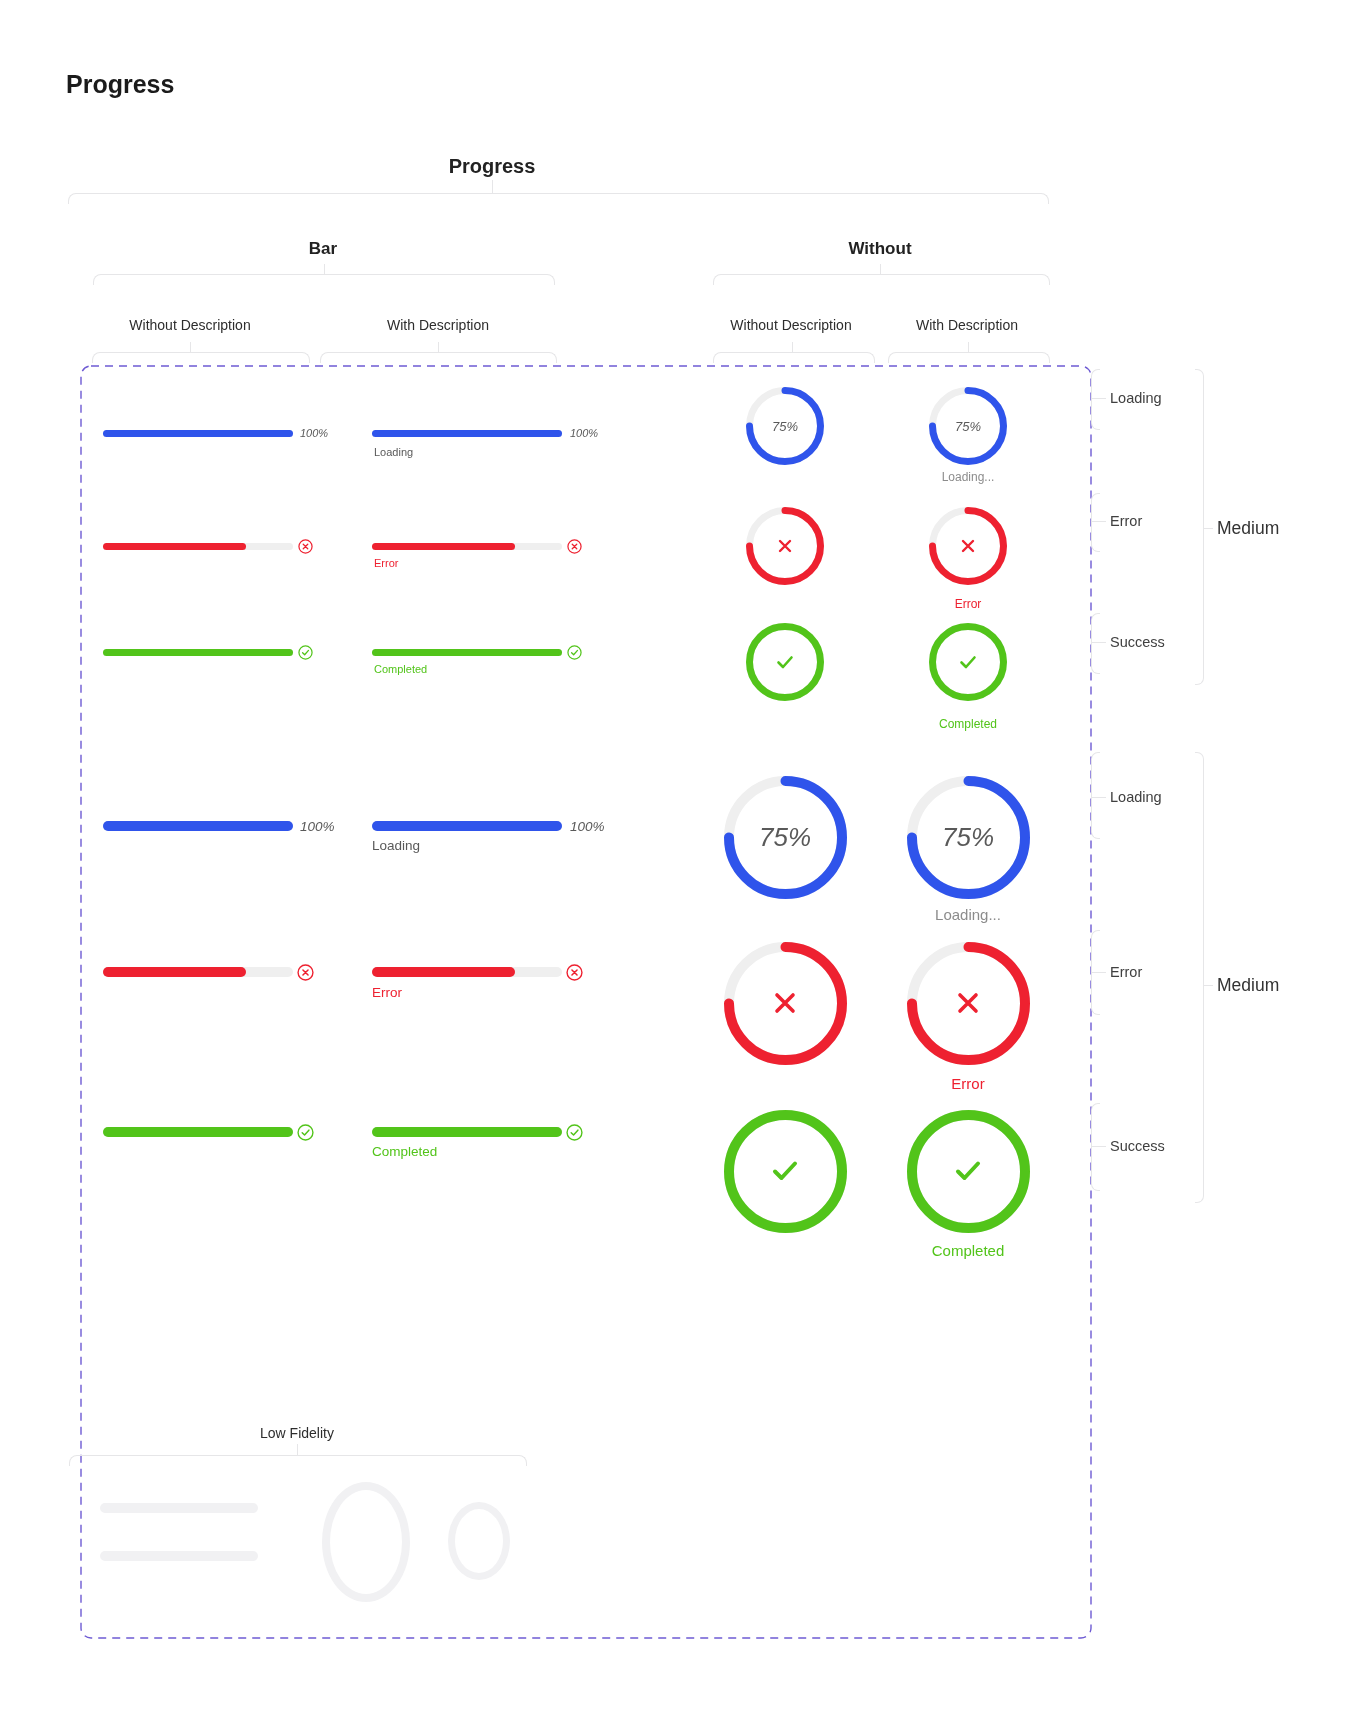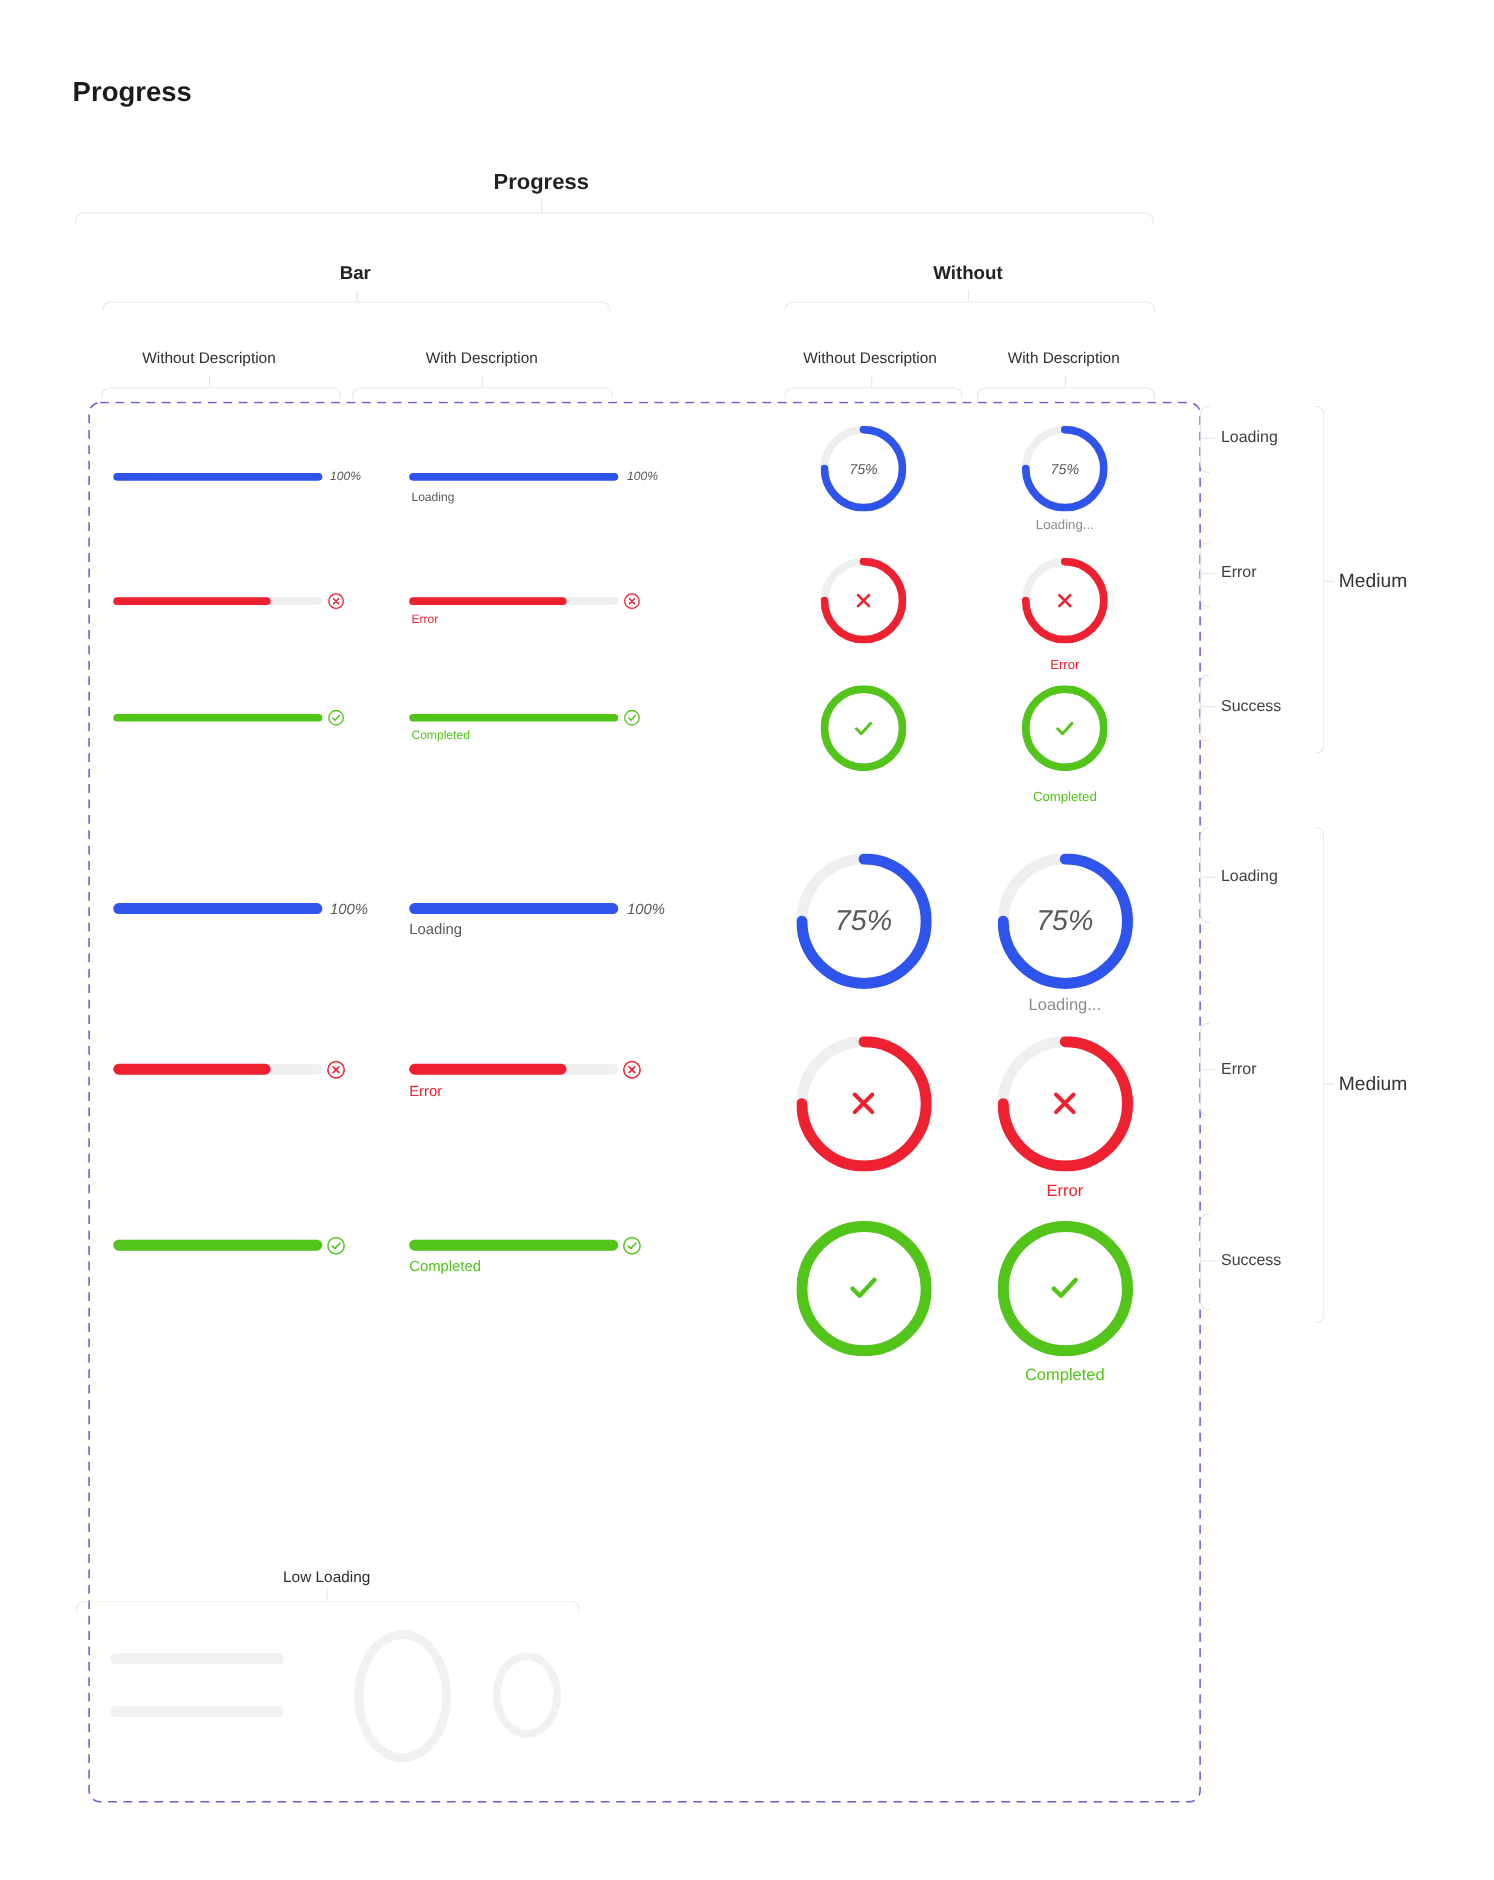--- a/index.html
+++ b/index.html
@@ -273,21 +273,21 @@
   <span class="abs cy ann" style="left:1110px;top:972px">Error</span>
 
   <div class="abs rbr" style="left:1091px;top:1103px;height:86px"></div>
   <div class="abs tick-h" style="left:1092px;top:1146px;width:14px"></div>
   <span class="abs cy ann" style="left:1110px;top:1146px">Success</span>
 
   <div class="abs gbr" style="left:1195px;top:752px;height:449px"></div>
   <div class="abs tick-h" style="left:1203px;top:985px;width:10px"></div>
   <span class="abs cy size-lbl" style="left:1217px;top:985px">Medium</span>
 
-  <div class="abs cx h-col" style="left:297px;top:1433px">Low Loading</div>
+  <div class="abs cx h-col" style="left:297px;top:1433px">Low Fidelity</div>
   <div class="abs tick-v" style="left:297px;top:1444px;height:11px"></div>
   <div class="abs br-down" style="left:69px;top:1455px;width:456px"></div>
 
   <div class="abs skel-bar" style="left:100px;top:1503px;width:158px;height:10px"></div>
   <div class="abs skel-bar" style="left:100px;top:1551px;width:158px;height:10px"></div>
   <div class="abs skel-ellipse" style="left:322px;top:1482px;width:88px;height:120px"></div>
   <div class="abs skel-ellipse" style="left:448px;top:1502px;width:62px;height:78px;border-width:7px"></div>
 
 </div>
 

